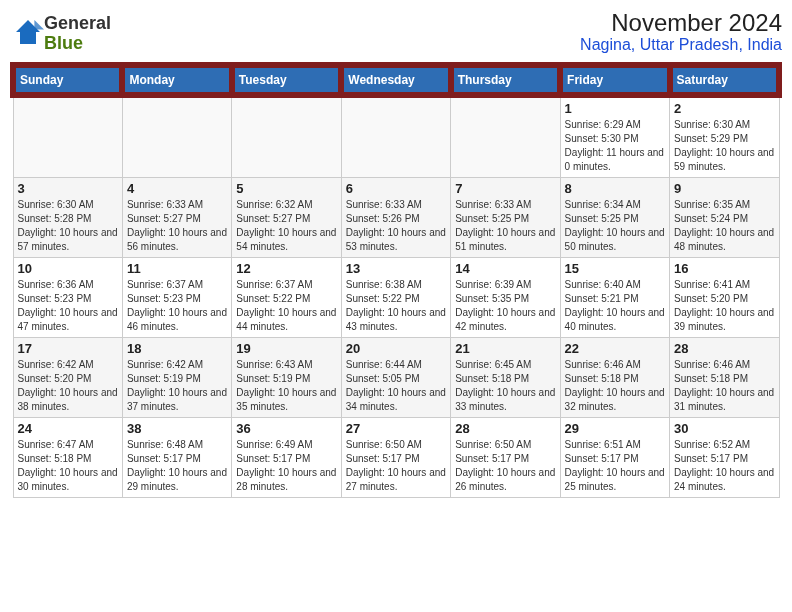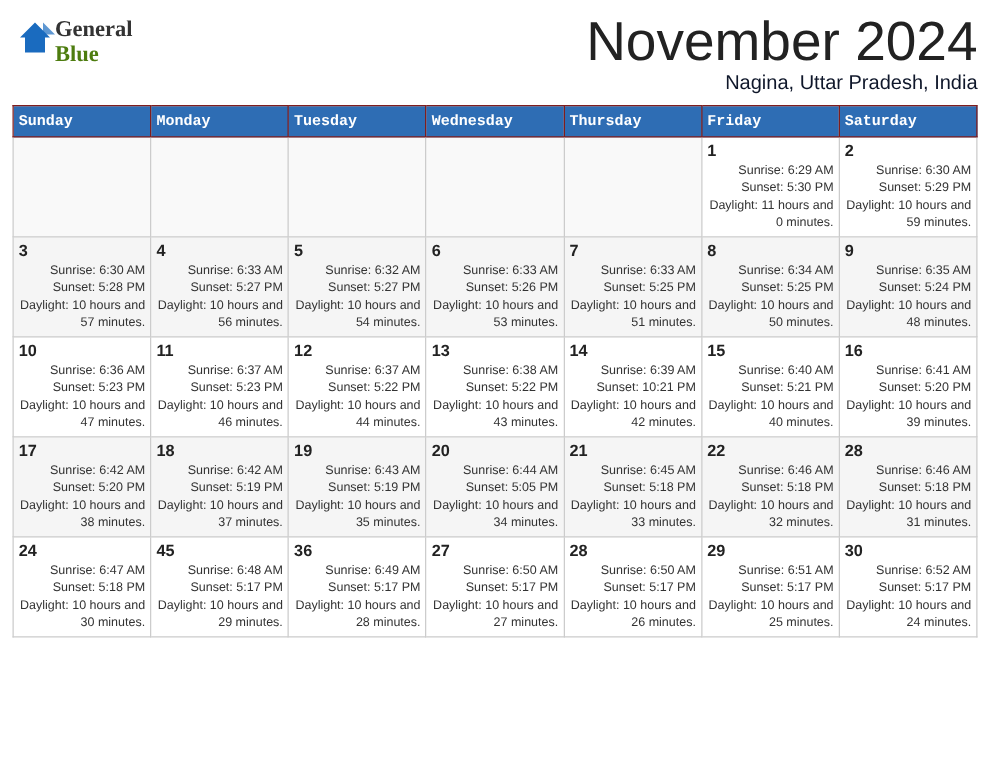--- a/index.html
+++ b/index.html
@@ -11,63 +11,61 @@
       padding: 10px;
     }
     .header {
       display: flex;
       align-items: flex-start;
       justify-content: space-between;
       margin-bottom: 8px;
     }
     .logo {
       display: flex;
-      align-items: flex-start;
+      align-items: center;
       margin-top: 4px;
-      font-family: Liberation Serif, serif;
     }
     .logo-text {
       font-size: 18px;
       font-weight: bold;
       line-height: 1.1;
     }
     .logo-general { color: #333; }
     .logo-blue { color: #4d7c0f; }
     .logo-icon {
       width: 32px;
       height: 32px;
       margin-left: 2px;
     }
     .title-block {
       text-align: right;
     }
     .month-title {
-      font-size: 44px;
+      font-size: 24px;
       font-weight: normal;
       color: #222;
       line-height: 1.1;
     }
     .subtitle {
       font-size: 16px;
-      color: #0f172a;
+      color: #1d4ed8;
     }
     .calendar {
       width: 100%;
       border-collapse: collapse;
       font-size: 10px;
     }
     .calendar th {
       background: #2e6db4;
       color: #fff;
       padding: 5px 4px;
       text-align: left;
       font-size: 12px;
       font-weight: bold;
-      border: 1px solid #7f1d1d;
-      font-family: Liberation Mono, monospace;
+      border: 6px solid #7f1d1d;
     }
     .calendar td {
       border: 1px solid #ccc;
       vertical-align: top;
       padding: 3px 4px;
       width: 108px;
       min-height: 80px;
       background: #fff;
     }
     .calendar tr:nth-child(even) td {
@@ -80,21 +78,20 @@
       font-size: 13px;
       font-weight: bold;
       color: #222;
       display: block;
       margin-bottom: 2px;
     }
     .day-info {
       color: #333;
       line-height: 1.4;
       font-size: 10px;
-      text-align: right;
     }
   </style>
 </head>
 <body>
 
 <div class="header">
   <div class="logo">
     <div>
       <svg class="logo-icon" viewBox="0 0 40 40">
         <polygon points="20,5 35,20 30,20 30,35 10,35 10,20 5,20" fill="#1a6bbf"></polygon>
@@ -211,21 +208,21 @@
         </td>
         <td>
           <span class="day-num">13</span>
           <div class="day-info">Sunrise: 6:38 AM
 Sunset: 5:22 PM
 Daylight: 10 hours and 43 minutes.</div>
         </td>
         <td>
           <span class="day-num">14</span>
           <div class="day-info">Sunrise: 6:39 AM
-Sunset: 10:21 PM
+Sunset: 5:35 PM
 Daylight: 10 hours and 42 minutes.</div>
         </td>
         <td>
           <span class="day-num">15</span>
           <div class="day-info">Sunrise: 6:40 AM
 Sunset: 5:21 PM
 Daylight: 10 hours and 40 minutes.</div>
         </td>
         <td>
           <span class="day-num">16</span>
@@ -279,21 +276,21 @@
         </td>
       </tr>
       <tr>
         <td>
           <span class="day-num">24</span>
           <div class="day-info">Sunrise: 6:47 AM
 Sunset: 5:18 PM
 Daylight: 10 hours and 30 minutes.</div>
         </td>
         <td>
-          <span class="day-num">45</span>
+          <span class="day-num">38</span>
           <div class="day-info">Sunrise: 6:48 AM
 Sunset: 5:17 PM
 Daylight: 10 hours and 29 minutes.</div>
         </td>
         <td>
           <span class="day-num">36</span>
           <div class="day-info">Sunrise: 6:49 AM
 Sunset: 5:17 PM
 Daylight: 10 hours and 28 minutes.</div>
         </td>

